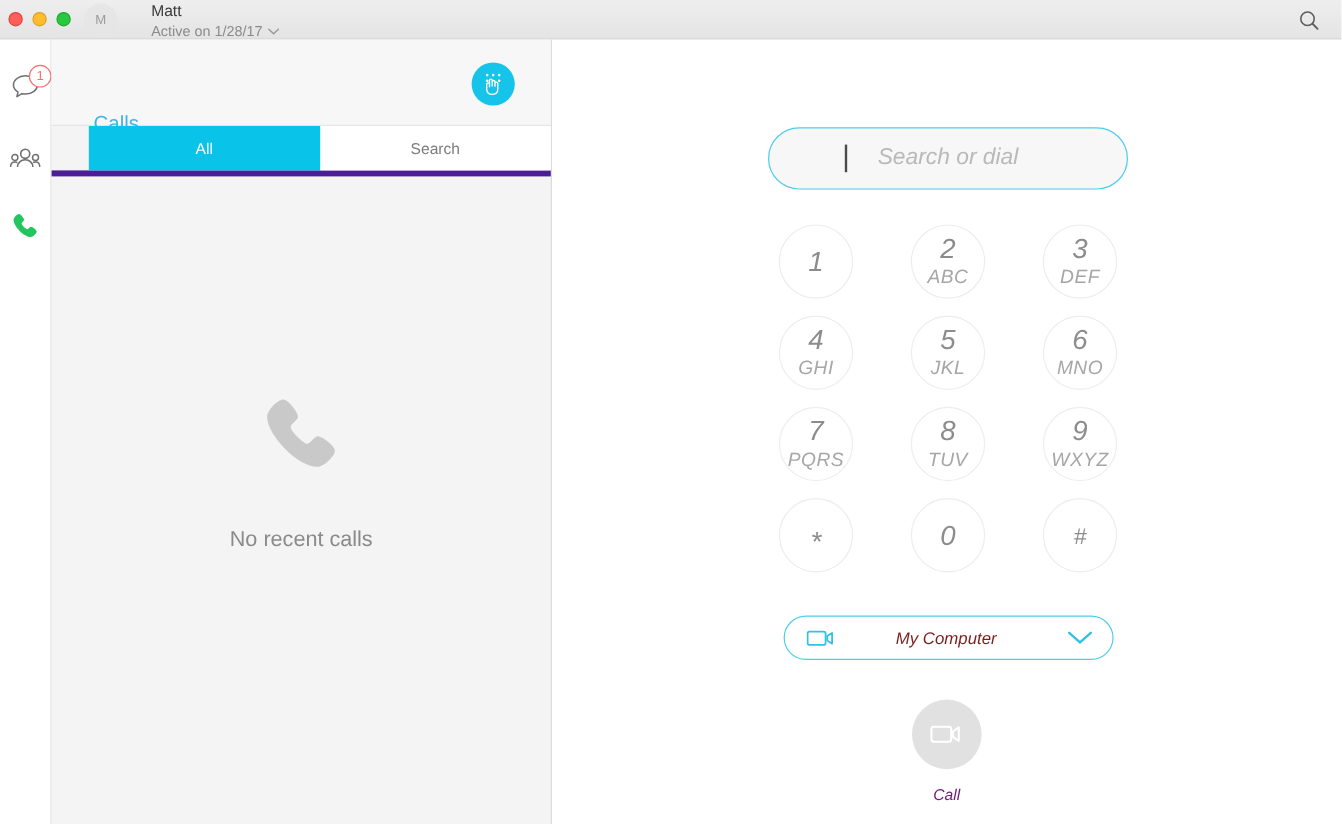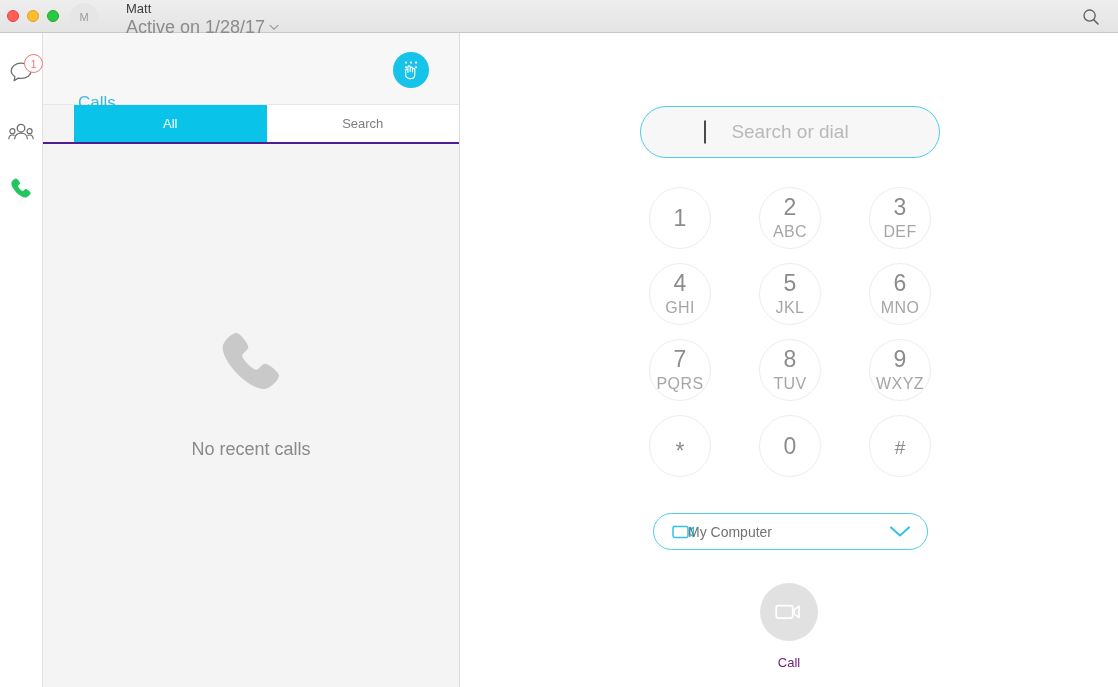--- a/index.html
+++ b/index.html
@@ -63,21 +63,21 @@
     left: 114px; top: 2px;
     line-height: 1.15;
     margin-left: 12px;
   }
   .user-name {
     font-size: 13px;
     color: #3c3c3c;
     display: block;
   }
   .user-status {
-    font-size: 18px;
+    font-size: 12px;
     color: #8b8b8b;
     display: inline-block;
     vertical-align: middle;
   }
   .caret-down {
     display: inline-block;
     vertical-align: middle;
     margin-left: 4px;
     margin-bottom: 2px;
   }
@@ -159,21 +159,21 @@
     border-radius: 50%;
     background: #15c4e8;
     display: flex;
     align-items: center;
     justify-content: center;
   }
   .tabs {
     position: relative;
     display: flex;
     height: 37px;
-    border-bottom: 2px solid #4c1d95;
+    border-bottom: 5px solid #4c1d95;
     padding-left: 31px;
   }
   .tab {
     flex: 1;
     display: flex;
     align-items: center;
     justify-content: center;
     font-size: 13px;
   }
   .tab.active {
@@ -199,20 +199,21 @@
     color: #8a8a8a;
   }
 
   
   .dial-panel {
     position: absolute;
     left: 460px; top: 33px;
     width: 658px;
     height: 654px;
     background: #ffffff;
+    font-style: italic;
   }
   .search-field {
     position: absolute;
     left: 180px; top: 73px;
     width: 300px; height: 52px;
     border: 1px solid #4ecdec;
     border-radius: 26px;
     background: #f7f7f7;
     box-sizing: border-box;
     display: flex;
@@ -291,23 +292,23 @@
     align-items: center;
     background: #ffffff;
   }
   .device-icon {
     margin-left: 18px;
     display: flex;
     align-items: center;
   }
   .device-label {
     flex: 1;
-    text-align: left;
+    text-align: center;
     font-size: 14px;
-    color: #737373;
+    color: #7f1d1d;
     margin-left: -10px;
   }
   .device-chevron {
     margin-right: 16px;
     display: flex;
     align-items: center;
   }
 
   .call-area {
     position: absolute;

